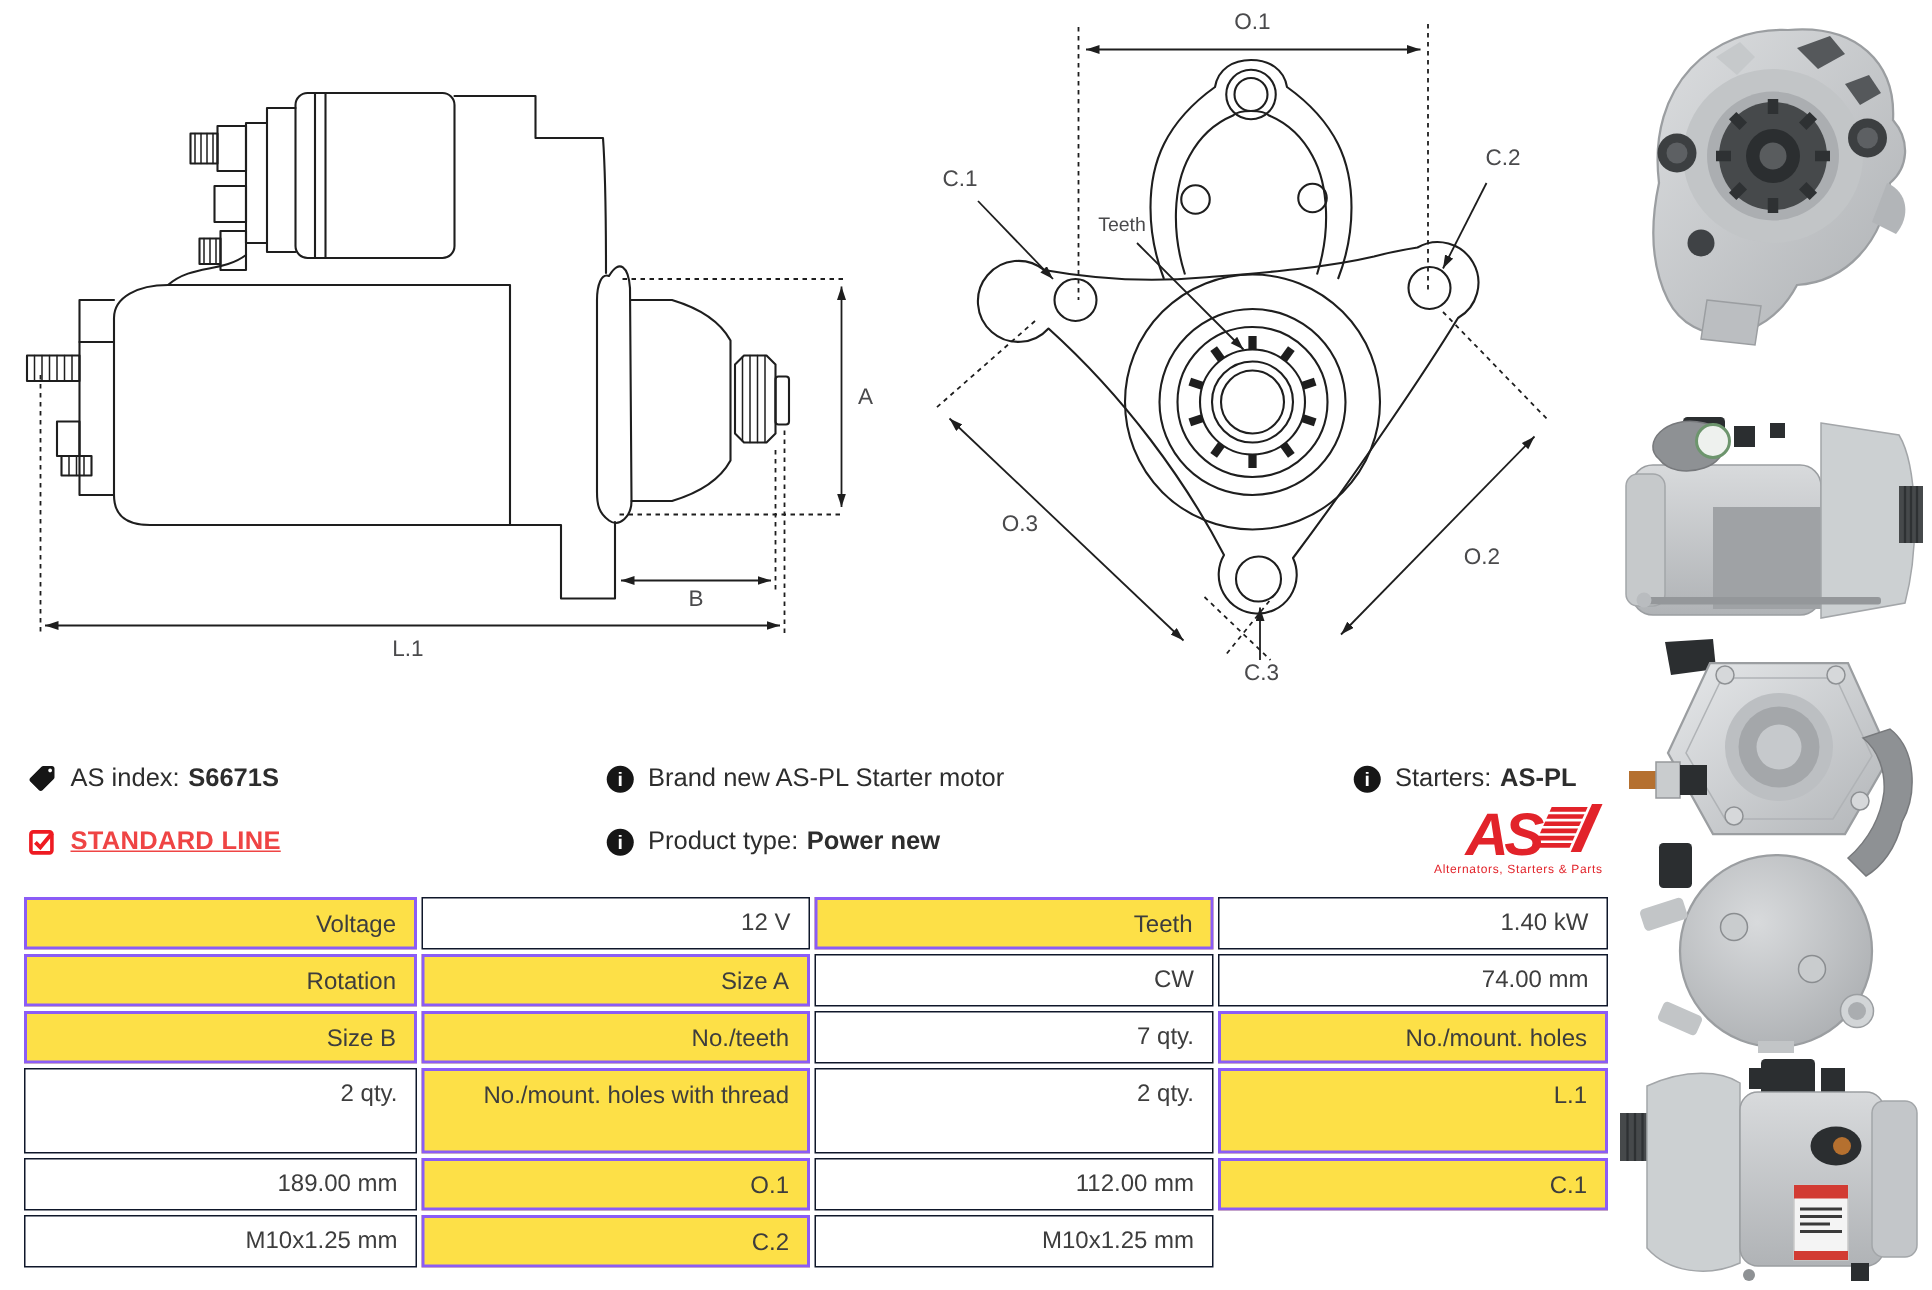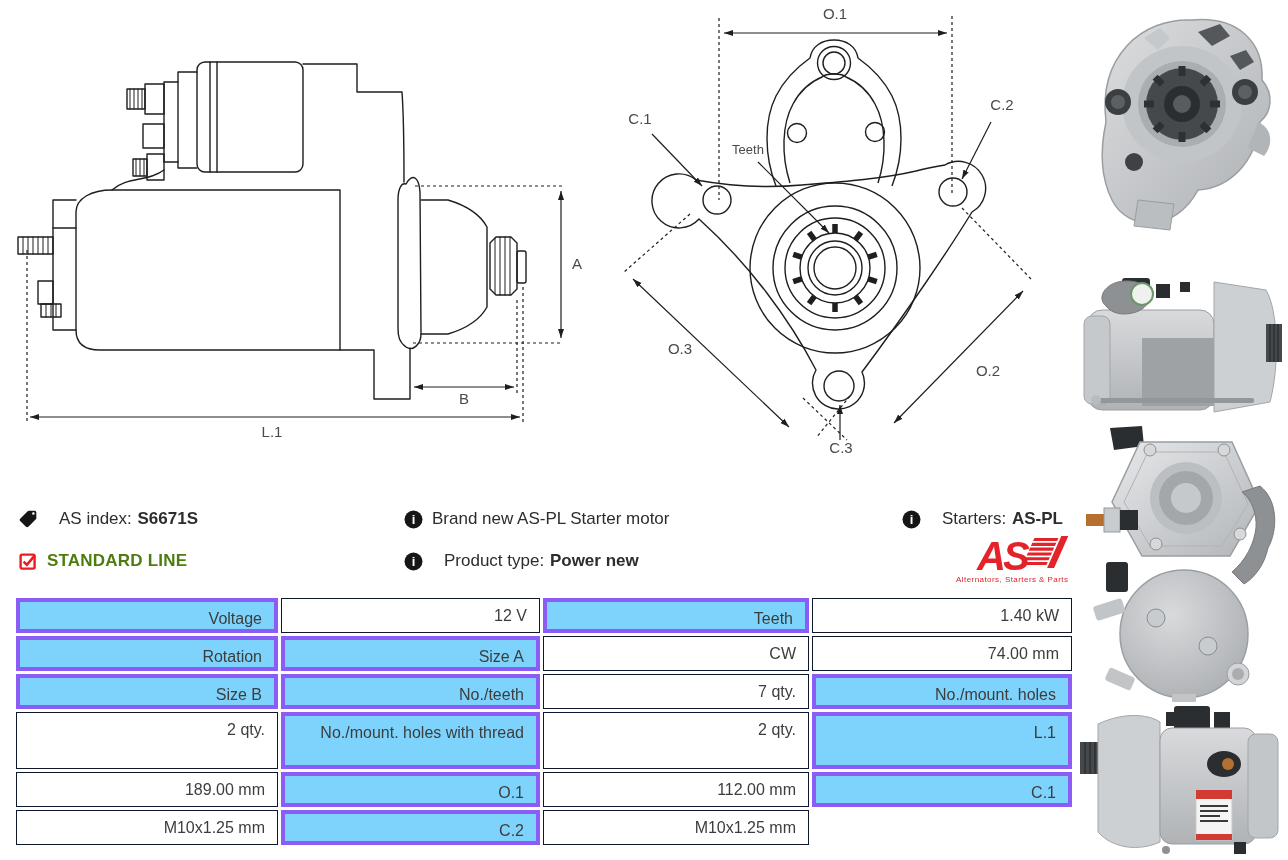--- a/index.html
+++ b/index.html
@@ -2,29 +2,29 @@
 <html><head>
 <meta charset="utf-8">
 <style>
   html,body{margin:0;padding:0;background:#fff;}
   .canvas{position:relative;width:1288px;height:860px;background:#fff;overflow:hidden;
           font-family:"Liberation Sans", sans-serif;color:#2d2d2d;}
   .abs{position:absolute;}
   
   .info-item{position:absolute;display:flex;align-items:center;gap:9px;font-size:17px;height:26px;}
   .info-item .bold{font-weight:700;margin-top:36px;}
-  .info-item .lbl{margin-right:1px;margin-left:12px;}
-  .red-badge{color:#4d7c0f;font-weight:700;letter-spacing:.2px;}
+  .info-item .lbl{margin-right:1px;}
+  .red-badge{color:#ef4444;font-weight:700;letter-spacing:.2px;text-decoration:underline;}
   
   .spec-table{position:absolute;left:16px;top:598px;width:1056px;
       display:grid;grid-template-columns:262px 259px 266px 260px;
       grid-template-rows:35px 35px 35px 57px 35px 35px;gap:3px;}
   .spec-cell{box-sizing:border-box;text-align:right;padding:7px 12px 0 6px;
       font-size:16px;line-height:1.25;color:#3d3d3d;}
-  .spec-label{background:#7dd3fc;border:4px solid #8b5cf6;}
+  .spec-label{background:#fde047;border:2px solid #8b5cf6;}
   .spec-value{background:#ffffff;border:1px solid #0f172a;}
   svg text{font-family:"Liberation Sans", sans-serif;}
   .dimtext{fill:#4a4a4c;font-size:15px;}
   .dimtext-sm{fill:#4a4a4c;font-size:13px;}
 </style>
 </head>
 <body>
 
 <div class="canvas">
 

